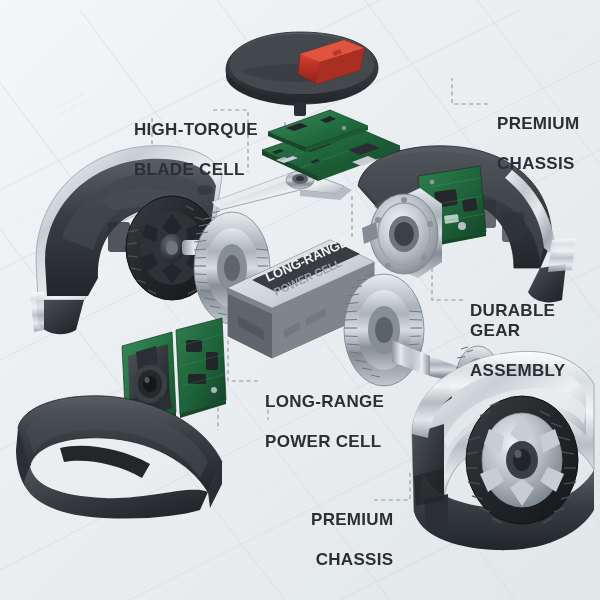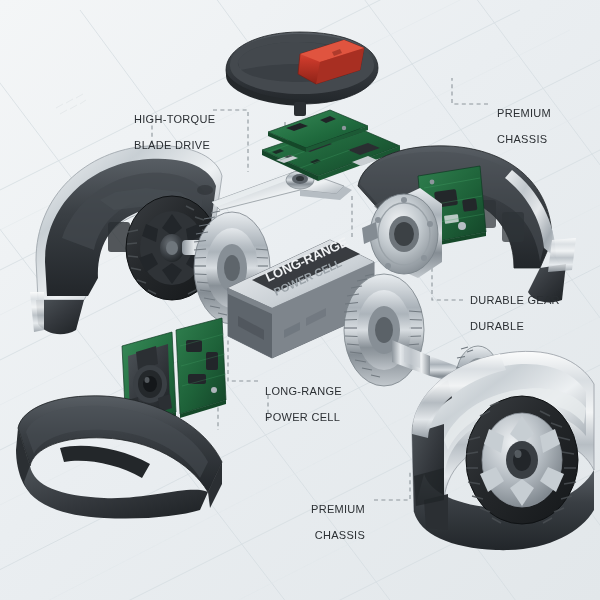--- a/index.html
+++ b/index.html
@@ -3,26 +3,26 @@
 <meta charset="utf-8">
 <title>Exploded View Illustration</title>
 <style>
   html,body{margin:0;padding:0;background:#fff;}
   body{font-family:"Liberation Sans",sans-serif;}
   #stage{position:relative;width:600px;height:600px;overflow:hidden;background:#eef1f3;}
   #stage svg{position:absolute;left:0;top:0;}
   .cal-label{
     position:absolute;
     font-family:"Liberation Sans",sans-serif;
-    font-weight:400;
+    font-weight:700;
     color:#2b2f33;
     letter-spacing:.3px;
     line-height:1.18;
     white-space:pre-line;
-    font-size:11px;
+    font-size:17px;
   }
 </style>
 </head>
 <body>
 
 <div id="stage">
 
 <svg width="600" height="600" viewBox="0 0 600 600">
   <defs>
     <linearGradient id="bgGrad" x1="0" y1="0" x2="1" y2="1">
@@ -532,31 +532,31 @@
   </g>
 
   <g>
     <path d="M412 434 C412 398 446 364 500 354 L506 370 C462 380 430 408 428 438 Z" fill="url(#alum)" opacity="0.98"></path>
   </g>
 
 </svg>
 
 <div class="cal-label" style="left:134px; top:100px;">
   <span>HIGH-TORQUE</span><br>
-  <span>BLADE DRIVE</span>
+  <span>BLADE CELL</span>
 </div>
 
 <div class="cal-label" style="left:497px; top:94px;">
   <span>PREMIUM</span><br>
   <span>CHASSIS</span>
 </div>
 
 <div class="cal-label" style="left:470px; top:281px;">
   <span>DURABLE GEAR</span><br>
-  <span>DURABLE</span>
+  <span>ASSEMBLY</span>
 </div>
 
 <div class="cal-label" style="left:265px; top:372px;">
   <span>LONG-RANGE</span><br>
   <span>POWER CELL</span>
 </div>
 
 <div class="cal-label" style="left:311px; top:490px; text-align:right;">
   <span>PREMIUM</span><br>
   <span>CHASSIS</span>

